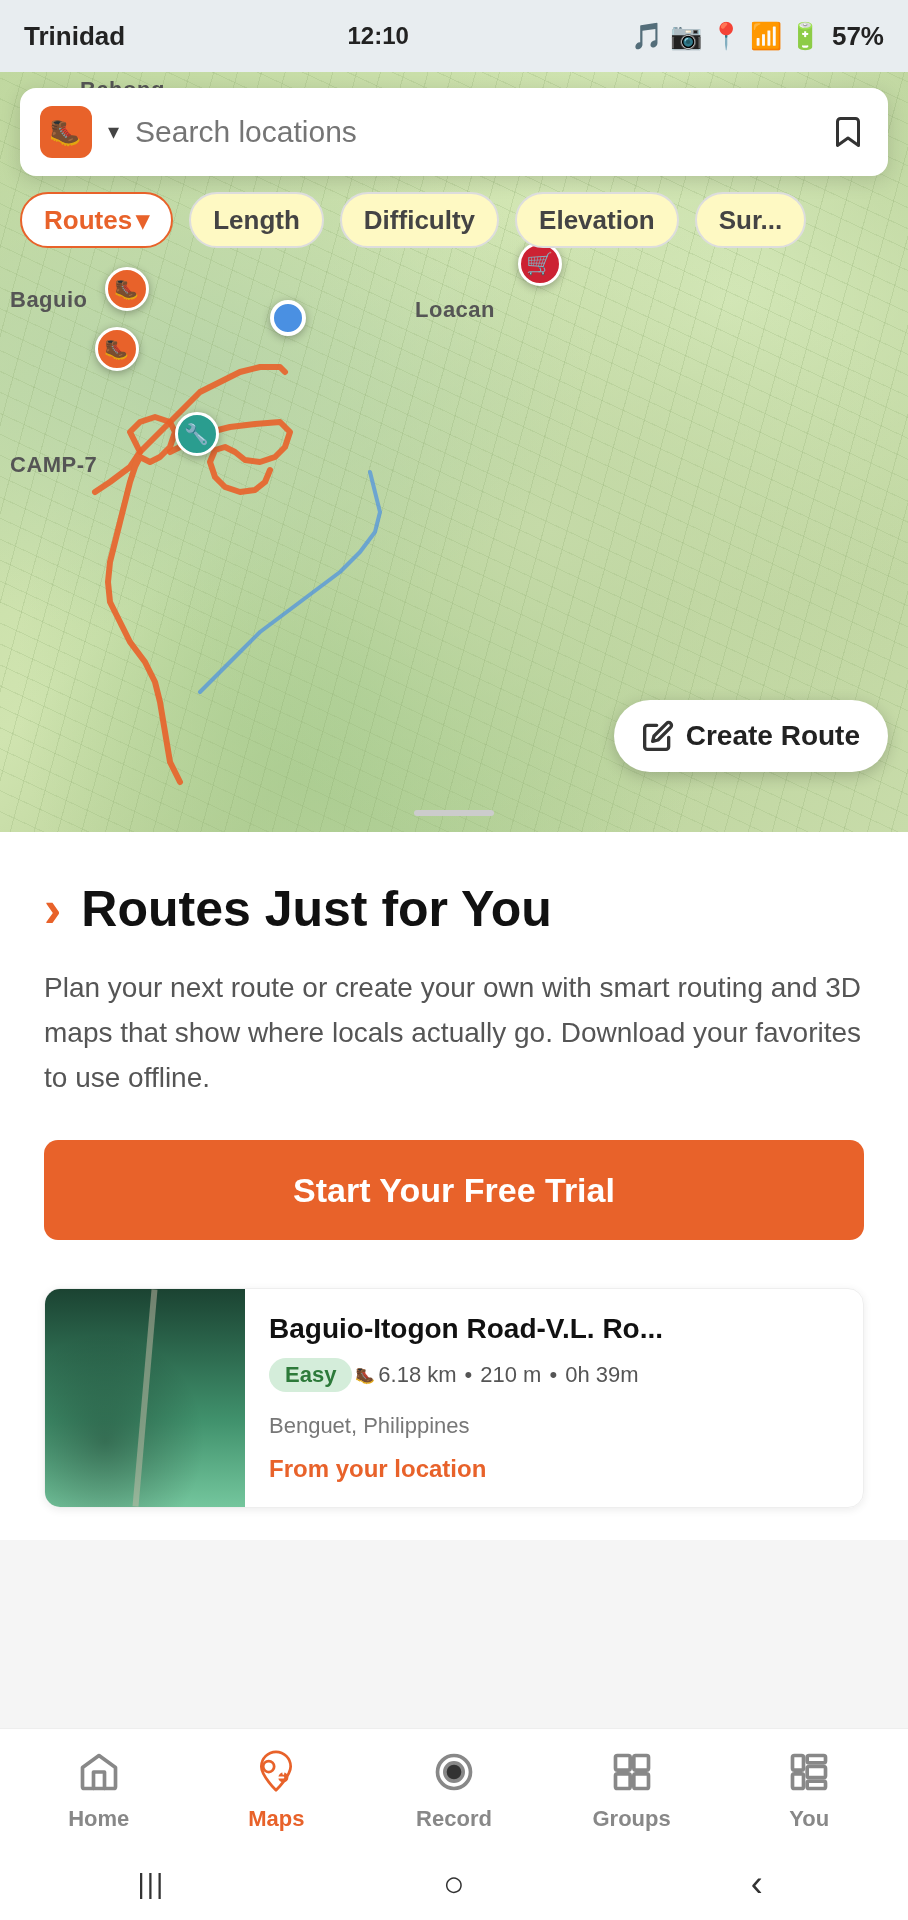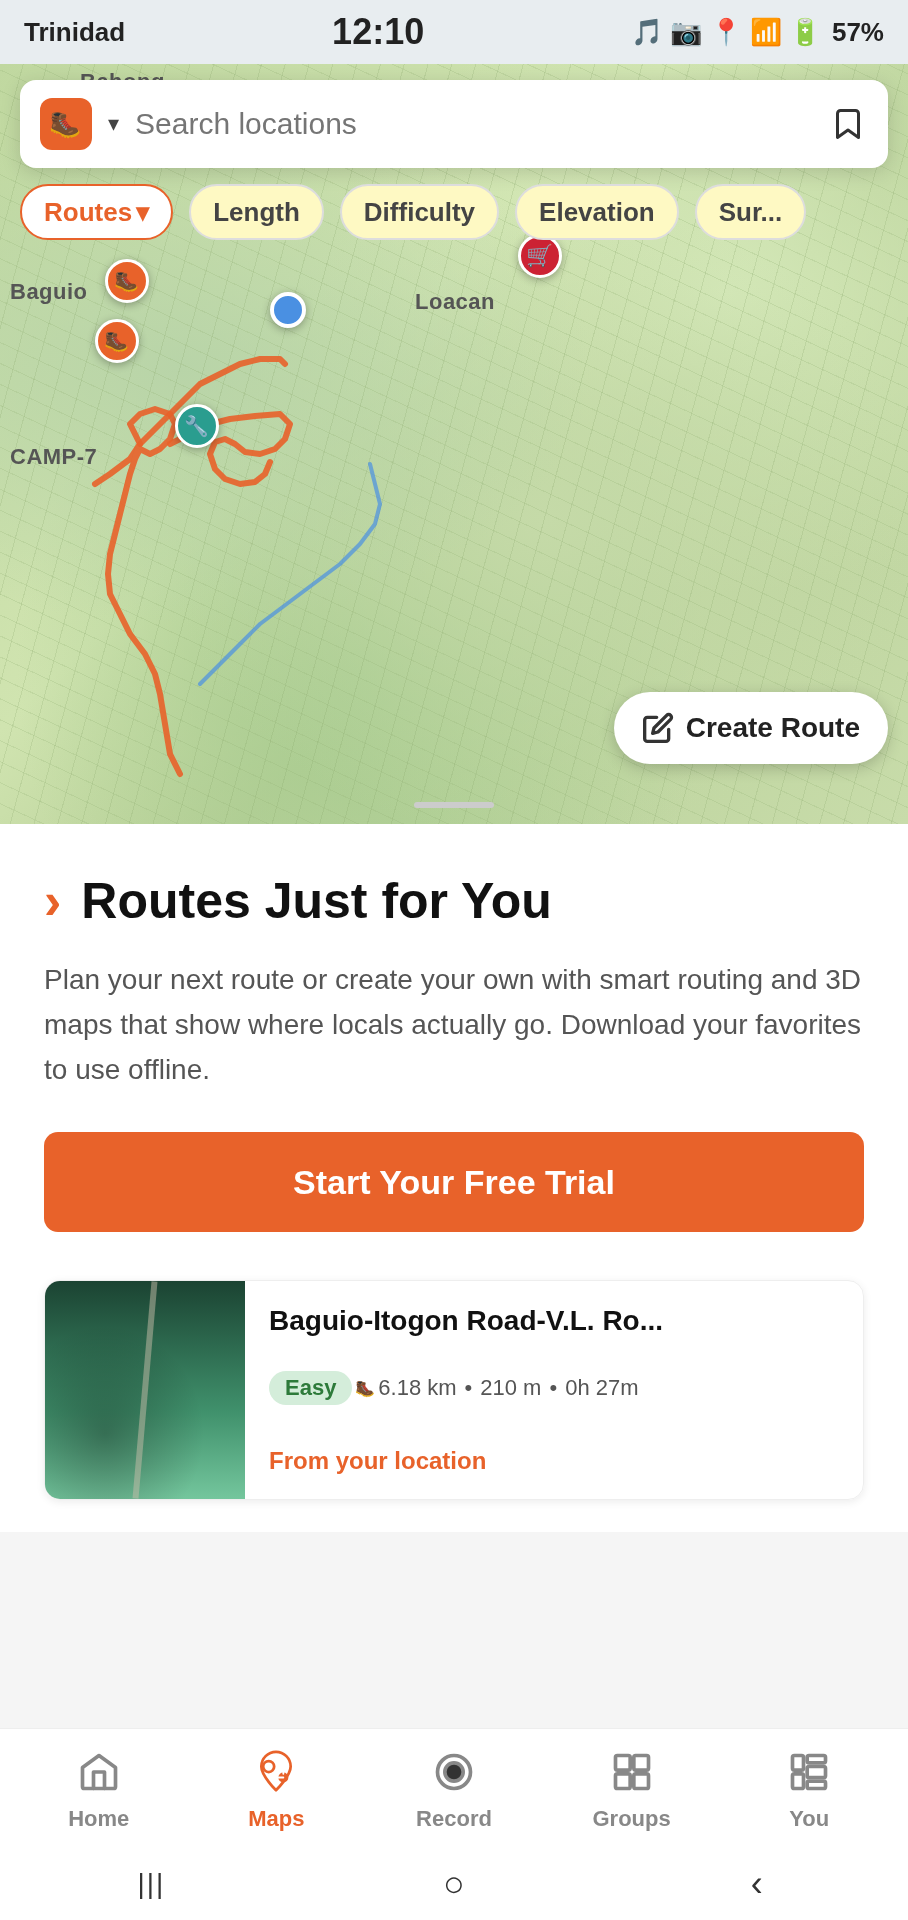--- a/index.html
+++ b/index.html
@@ -8,32 +8,32 @@
       width: 908px;
       min-height: 1920px;
       font-family: -apple-system, BlinkMacSystemFont, 'Segoe UI', sans-serif;
       background: #f5f5f5;
       overflow-x: hidden;
     }
 
     
     .status-bar {
       background: #e8edf0;
-      height: 64px;
+      height: 72px;
       display: flex;
       align-items: center;
       justify-content: space-between;
       padding: 0 24px;
       font-size: 26px;
       font-weight: 600;
       text-align: center;
     }
     .status-left { display: flex; align-items: center; gap: 8px; color: #222; }
     .status-right { display: flex; align-items: center; gap: 10px; color: #222; }
-    .status-time { font-size: 36px; font-weight: 700; }
+    .status-time { font-size: 24px; font-weight: 700; }
 
     
     .map-container {
       position: relative;
       width: 908px;
       height: 760px;
       background: #c8ddb2;
       overflow: hidden;
     }
 
@@ -583,23 +583,24 @@
     <div class="route-card-content">
       <div class="route-card-title">Baguio-Itogon Road-V.L. Ro...</div>
       <div class="route-card-meta">
         <span class="difficulty-badge">Easy</span>
         <span>🥾</span>
         <span class="route-stats">
           <span>6.18 km</span>
           <span> • </span>
           <span>210 m</span>
           <span> • </span>
-          <span>0h 27m</span>
+          <span>0h 39m</span>
         </span>
       </div>
+      <div class="route-location">Benguet, Philippines</div>
       <div class="from-location">From your location</div>
     </div>
   </div>
 </div>
 
 <div style="height:200px;"></div>
 
 <div class="bottom-nav">
 
   <div class="nav-item">

